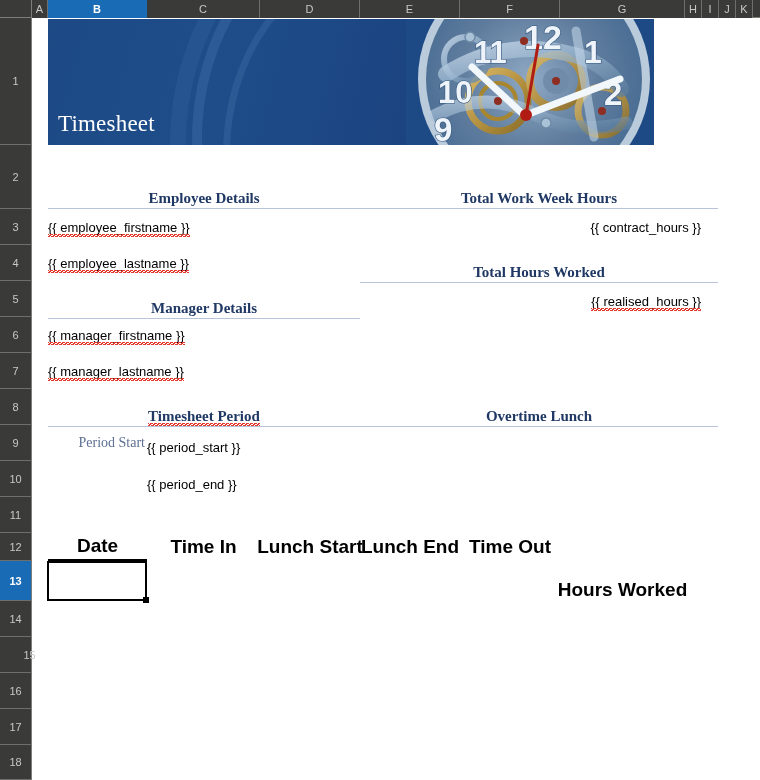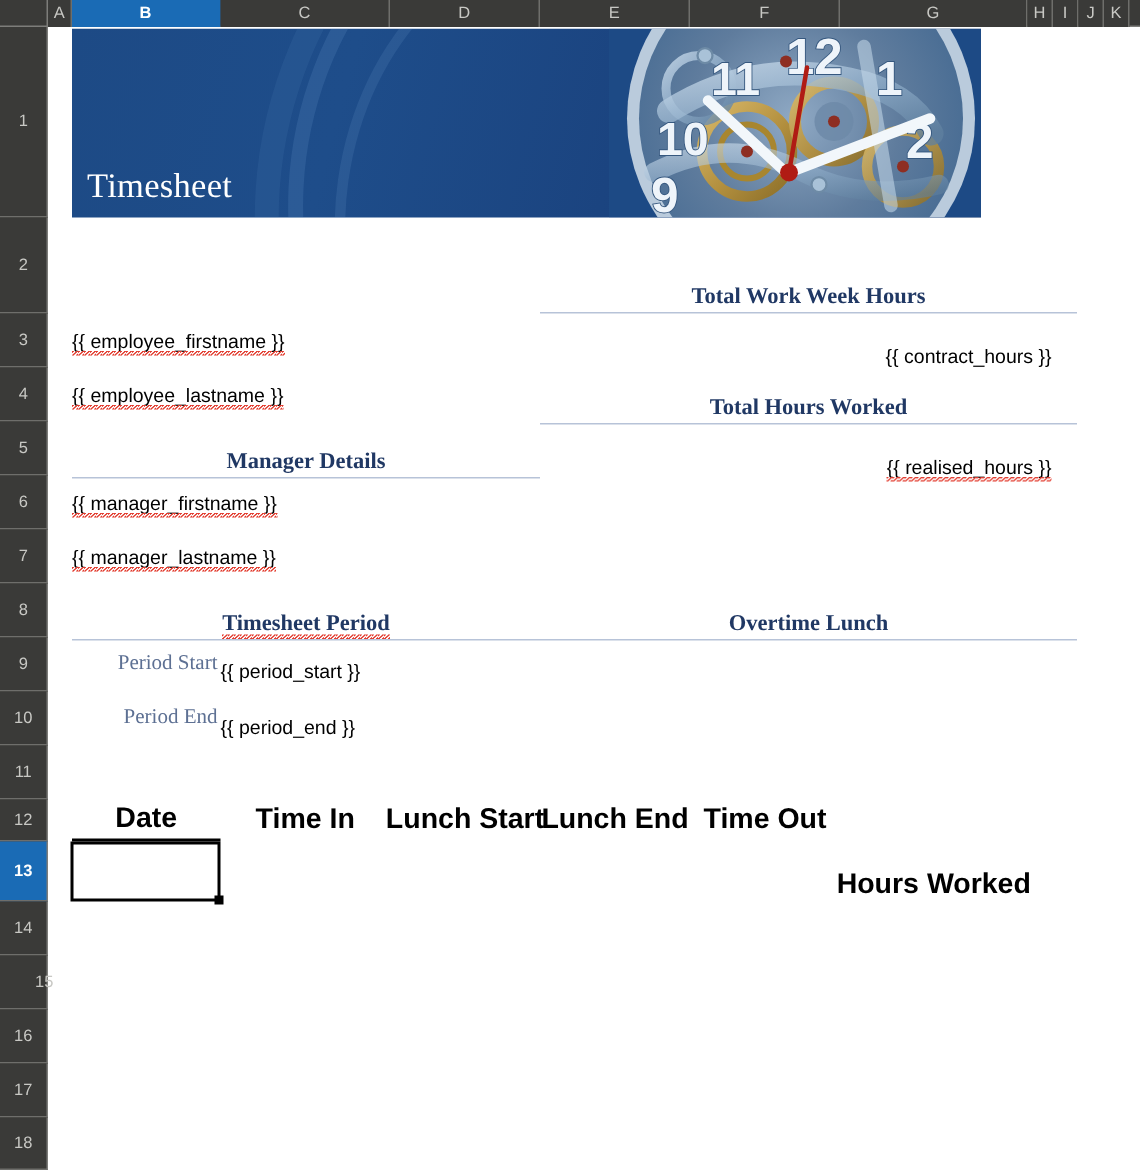--- a/index.html
+++ b/index.html
@@ -170,21 +170,21 @@
 
   
   .ph {
     font-family: "Liberation Sans", sans-serif;
     font-size: 13px;
     color: #000000;
     display: flex;
     align-items: center;
   }
   .ph.left { justify-content: flex-start; }
-  .ph.right { justify-content: flex-end; align-items: flex-end; }
+  .ph.right { justify-content: flex-end; }
 
   .spell { position: relative; }
   .spell::after {
     content: "";
     position: absolute;
     left: 0; right: 0; bottom: -2px;
     height: 3px;
     background-image: repeating-linear-gradient(135deg,
       #e23b2e 0px, #e23b2e 1px, transparent 1px, transparent 2px,
       #e23b2e 2px, #e23b2e 3px, transparent 3px, transparent 4px);
@@ -312,20 +312,23 @@
             <circle cx="120" cy="96" r="6" fill="#b01c14"></circle>
           </g>
         </svg>
       </div>
 
       <div class="banner-titles">
         <div class="banner-t1">Timesheet</div>
       </div>
     </div>
 
+    <div class="cell sec-head" style="left:15px; top:152px; width:312px; height:38px;">
+      <span>Employee Details</span>
+    </div>
 
     <div class="cell sec-head" style="left:327px; top:152px; width:358px; height:38px;">
       <span>Total Work Week Hours</span>
     </div>
 
     <div class="cell ph left" style="left:15px; top:190px; width:312px; height:36px; padding-left:0px;">
       <span class="spell">{{ employee_firstname }}</span>
     </div>
     <div class="cell ph right" style="left:327px; top:190px; width:358px; height:36px; padding-right:17px;">
       <span>{{ contract_hours }}</span>
@@ -360,23 +363,20 @@
       <span>Overtime Lunch</span>
     </div>
 
     <div class="cell period-lbl" style="left:15px; top:406px; width:99px; height:36px;">
       <span>Period Start</span>
     </div>
     <div class="cell ph left" style="left:114px; top:410px; width:213px; height:36px;">
       <span>{{ period_start }}</span>
     </div>
 
-    <div class="cell period-lbl" style="left:15px; top:442px; width:99px; height:36px;">
-      <span>Period End</span>
-    </div>
     <div class="cell ph left" style="left:114px; top:447px; width:213px; height:36px;">
       <span>{{ period_end }}</span>
     </div>
 
     <div class="cell tbl-head date-col" style="left:15px; top:514px; width:99px; height:28px;">
       <span>Date</span>
     </div>
     <div class="cell tbl-head" style="left:114px; top:514px; width:113px; height:28px;">
       <span>Time In</span>
     </div>

